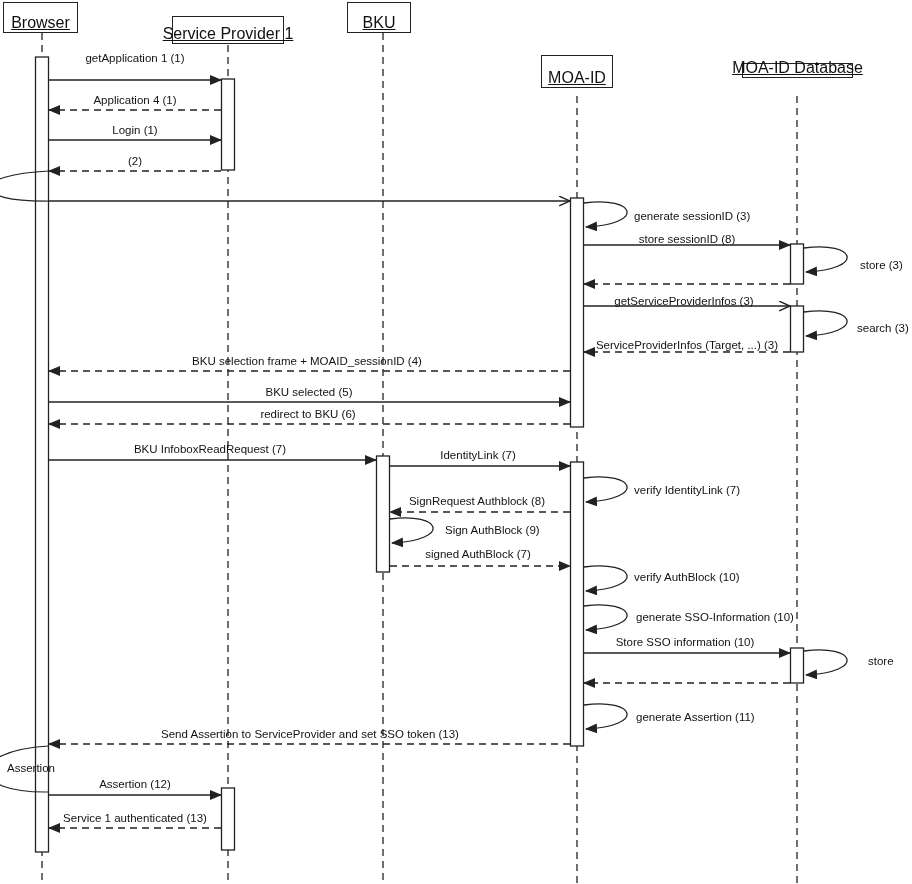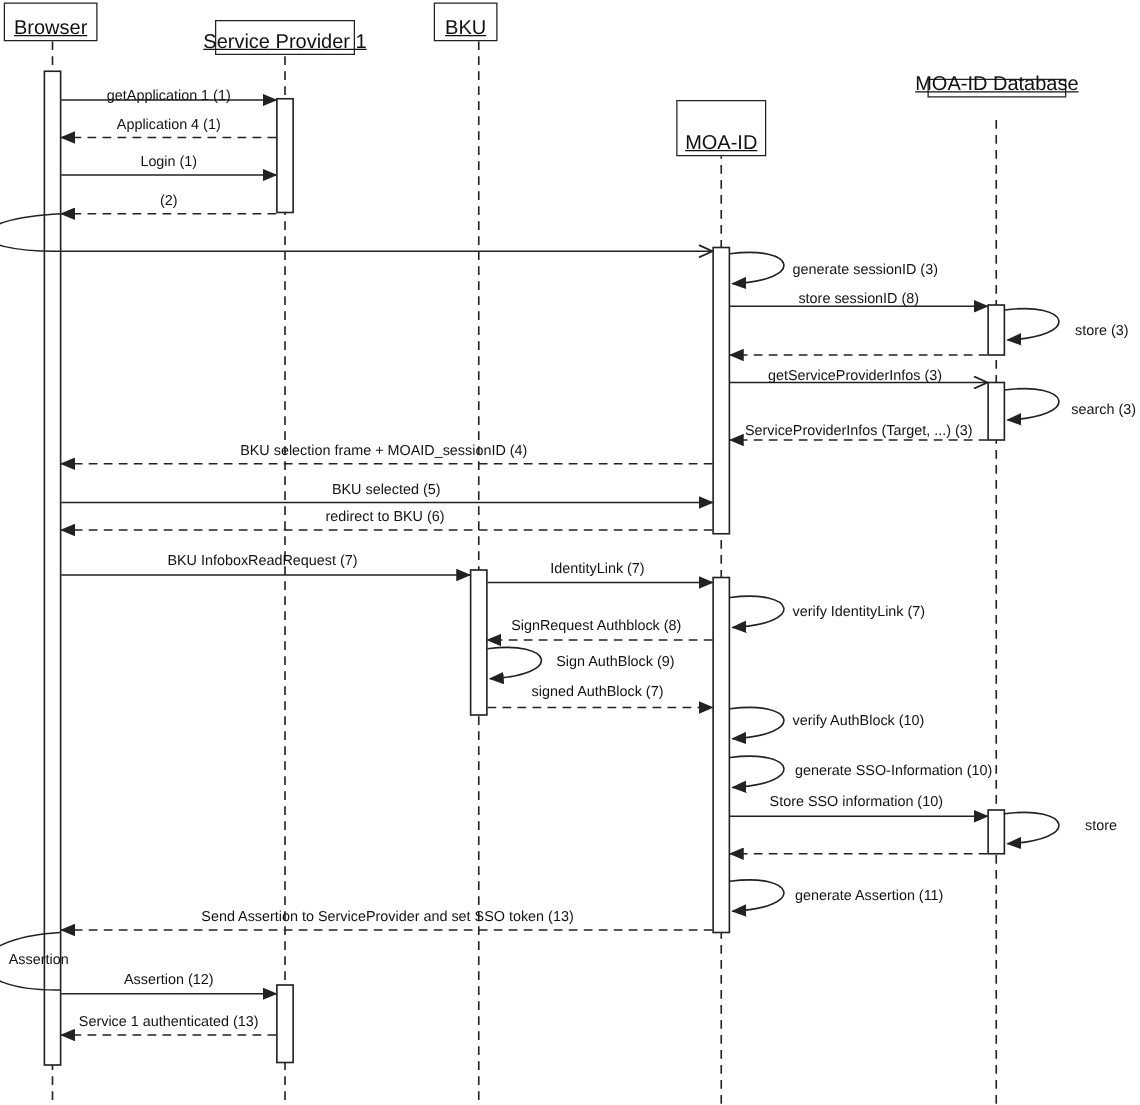--- a/index.html
+++ b/index.html
@@ -95,31 +95,31 @@
       <path d="M48,746 C-33,751 -33,793 48,792"></path>
     </g>
   </svg>
 
   <div class="actor" style="left:3px;top:2px;width:75px;height:31px">
       <span>Browser</span>
     </div>
   <div class="actor" style="left:172px;top:16px;width:112px;height:28px">
       <span>Service Provider 1</span>
     </div>
-  <div class="actor" style="left:347px;top:2px;width:51px;height:31px">
+  <div class="actor" style="left:347px;top:2px;width:64px;height:31px">
       <span>BKU</span>
     </div>
-  <div class="actor" style="left:541px;top:80px;width:72px;height:45px">
+  <div class="actor" style="left:541px;top:55px;width:72px;height:33px">
       <span>MOA-ID</span>
     </div>
   <div class="actor" style="left:742px;top:63px;width:111px;height:15px">
       <span>MOA-ID Database</span>
     </div>
 
-  <div class="lbl c" style="left:135px;top:70px">getApplication 1 (1)</div>
+  <div class="lbl c" style="left:135px;top:51px">getApplication 1 (1)</div>
   <div class="lbl c" style="left:135px;top:93px">Application 4 (1)</div>
   <div class="lbl c" style="left:135px;top:123px">Login (1)</div>
   <div class="lbl c" style="left:135px;top:154px">(2)</div>
   <div class="lbl" style="left:634px;top:209px">generate sessionID (3)</div>
   <div class="lbl c" style="left:687px;top:232px">store sessionID (8)</div>
   <div class="lbl" style="left:860px;top:258px">store (3)</div>
   <div class="lbl c" style="left:684px;top:294px">getServiceProviderInfos (3)</div>
   <div class="lbl" style="left:857px;top:321px">search (3)</div>
   <div class="lbl c" style="left:687px;top:338px">ServiceProviderInfos (Target, ...) (3)</div>
   <div class="lbl c" style="left:307px;top:354px">BKU selection frame + MOAID_sessionID (4)</div>

